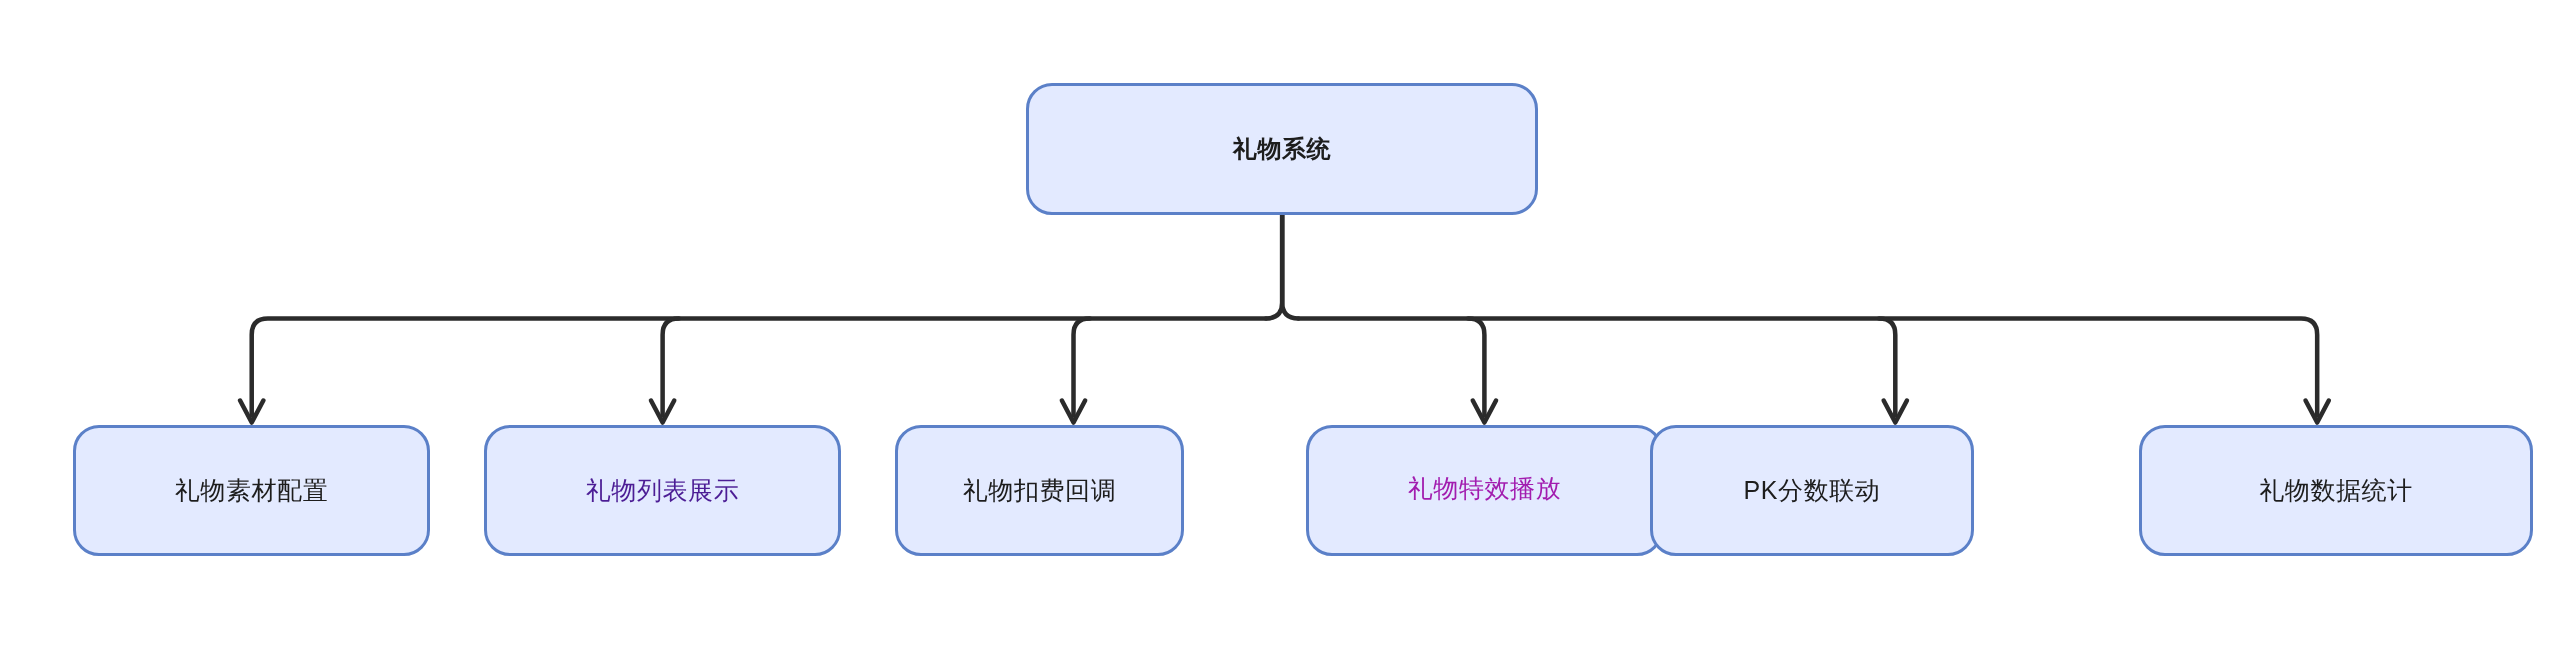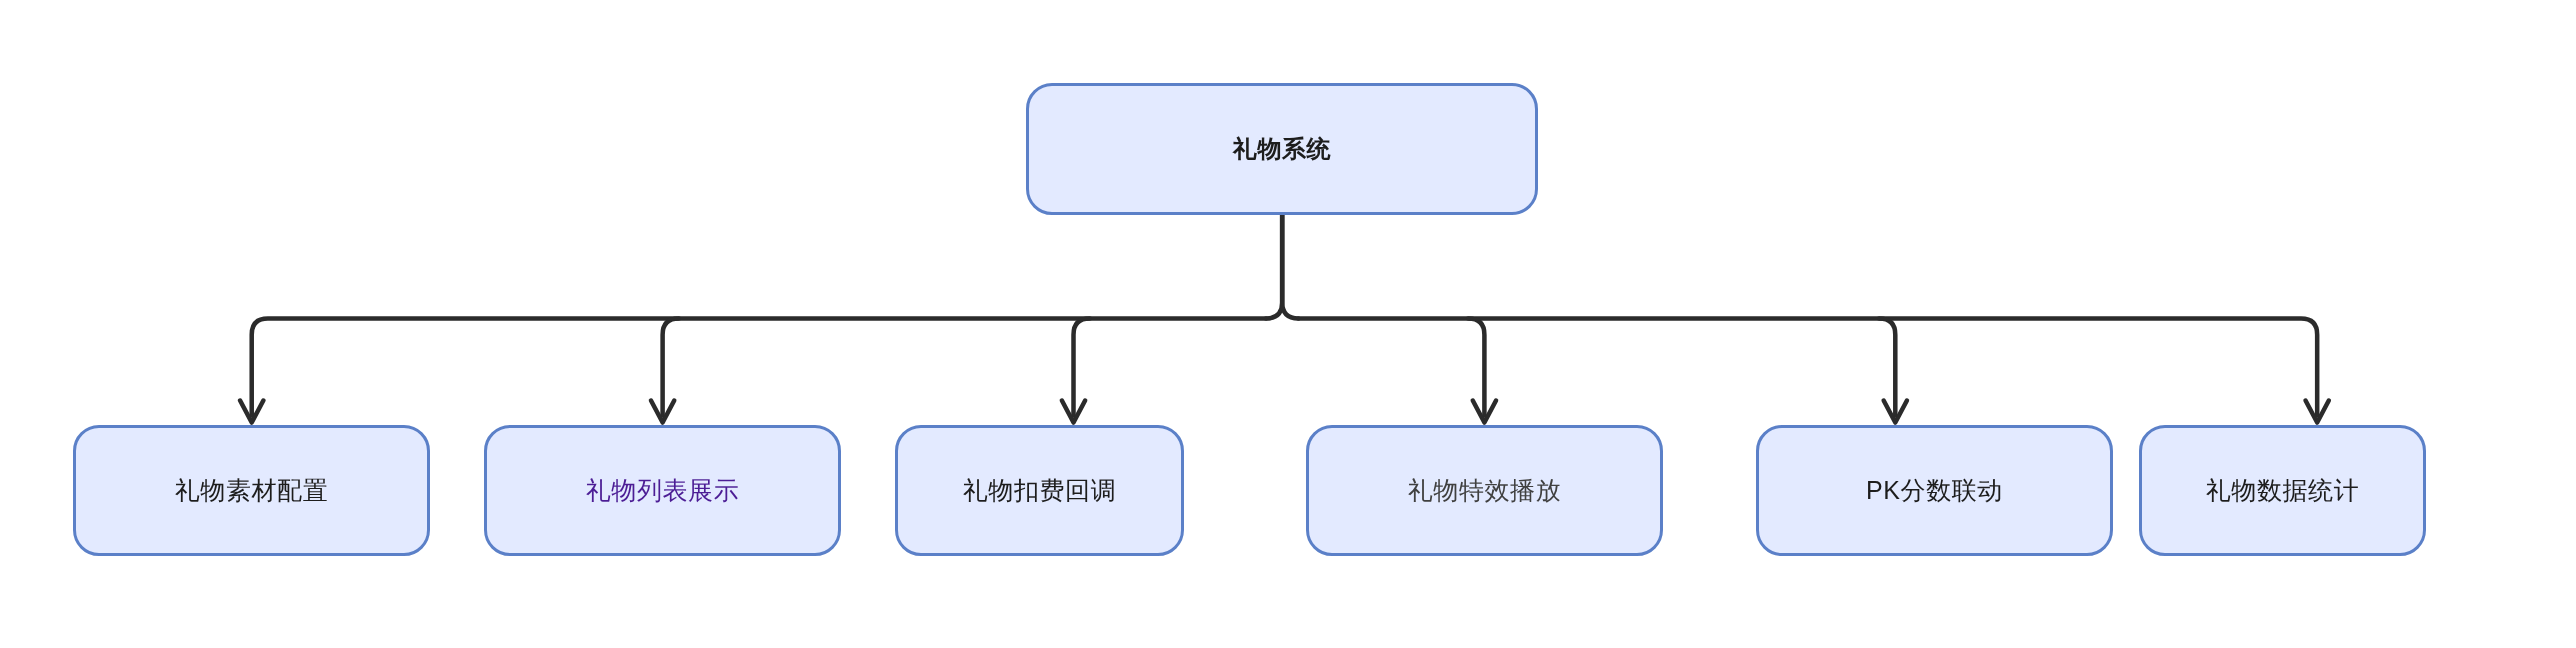--- a/index.html
+++ b/index.html
@@ -56,22 +56,22 @@
     height: 131px;
   }
   .node.leaf .node-label {
     font-size: 25px;
     font-weight: 400;
   }
   .leaf-0 { left: 73px;  width: 357px; }
   .leaf-1 { left: 484px;  width: 357px; }
   .leaf-2 { left: 895px; width: 289px; }
   .leaf-3 { left: 1306px; width: 357px; }
-  .leaf-4 { left: 1756px; width: 357px; }
-  .leaf-5 { left: 2139px; width: 287px; }
+  .leaf-4 { left: 1650px; width: 324px; }
+  .leaf-5 { left: 2139px; width: 394px; }
 </style>
 </head>
 <body>
 
 <div id="canvas" style="background: rgb(255, 255, 255);">
 
   <svg id="edge-layer" viewBox="0 0 3986 1003">
     <g fill="none" stroke="#2b2b2b" stroke-width="7" stroke-linecap="round" stroke-linejoin="round">
 
       <path d="M1984,332 L1984,468 Q1984,493 1959,493"></path>
@@ -105,21 +105,21 @@
 
   <div class="node leaf leaf-1" style="background: rgb(227, 234, 255); border-color: rgb(91, 128, 200);">
     <span class="node-label" style="color: #4c1d95;">礼物列表展示</span>
   </div>
 
   <div class="node leaf leaf-2" style="background: rgb(227, 234, 255); border-color: rgb(91, 128, 200);">
     <span class="node-label" style="color: rgb(29, 29, 29);">礼物扣费回调</span>
   </div>
 
   <div class="node leaf leaf-3" style="background: rgb(227, 234, 255); border-color: rgb(91, 128, 200);">
-    <span class="node-label" style="color: #404040;">礼物特效播放</span>
+    <span class="node-label" style="color: #a21caf; font-family: Liberation Mono, monospace;">礼物特效播放</span>
   </div>
 
   <div class="node leaf leaf-4" style="background: rgb(227, 234, 255); border-color: rgb(91, 128, 200);">
     <span class="node-label" style="color: rgb(29, 29, 29);">PK分数联动</span>
   </div>
 
   <div class="node leaf leaf-5" style="background: rgb(227, 234, 255); border-color: rgb(91, 128, 200);">
     <span class="node-label" style="color: rgb(29, 29, 29);">礼物数据统计</span>
   </div>
 

